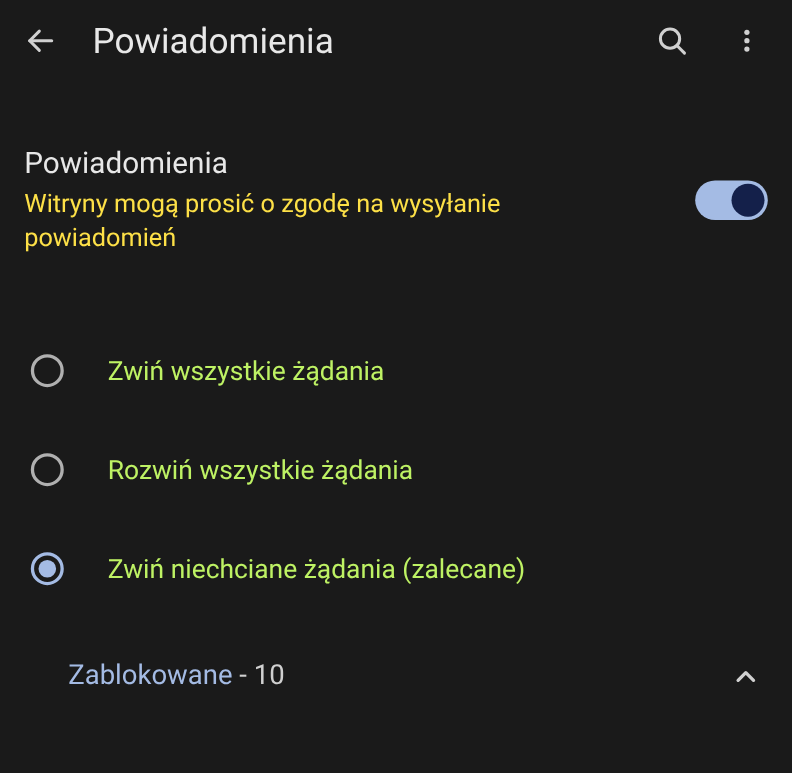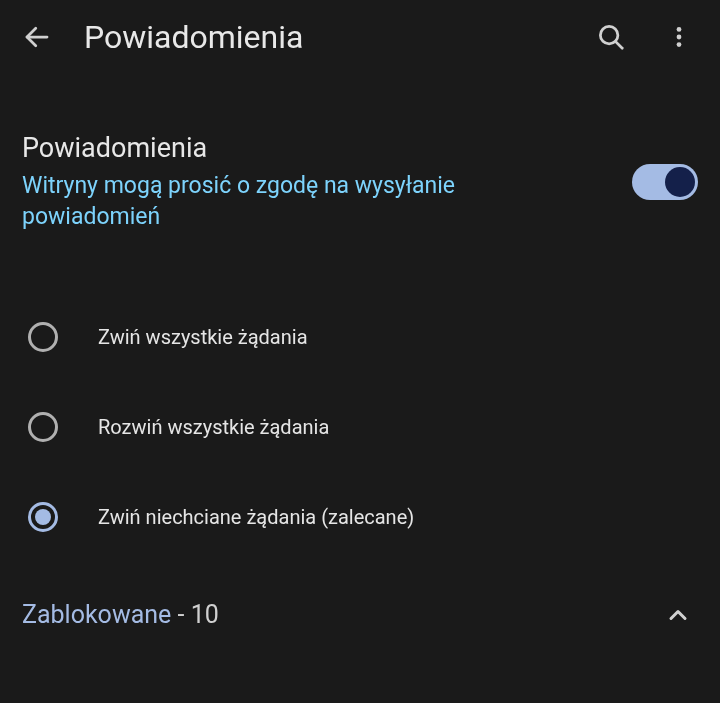--- a/index.html
+++ b/index.html
@@ -55,21 +55,21 @@
     }
     .setting-title {
       font-size: 27px;
       font-weight: 400;
       color: #e8e8e8;
       margin-bottom: 6px;
     }
     .setting-subtitle {
       font-size: 23px;
       font-weight: 400;
-      color: #7dd3fc;
+      color: #fde047;
       line-height: 1.35;
     }
     .toggle {
       width: 66px;
       height: 36px;
       background: #a4bbe4;
       border-radius: 18px;
       position: relative;
       cursor: pointer;
       flex-shrink: 0;
@@ -109,34 +109,35 @@
       width: 16px;
       height: 16px;
       background: #a4bbe4;
       border-radius: 50%;
       position: absolute;
       top: 50%;
       left: 50%;
       transform: translate(-50%, -50%);
     }
     .radio-label {
-      font-size: 20px;
-      font-weight: 400;
-      color: #e5e5e5;
+      font-size: 24px;
+      font-weight: 400;
+      color: #bef264;
     }
     .section-row {
       display: flex;
       align-items: center;
       justify-content: space-between;
       padding: 38px 6px 0 0;
       cursor: pointer;
     }
     .section-label {
       font-size: 25px;
       font-weight: 400;
+      margin-left: 40px;
     }
     .section-name {
       color: #a4bbe4;
     }
     .section-count {
       color: #d0d0d0;
     }
   </style>
 </head>
 <body>

